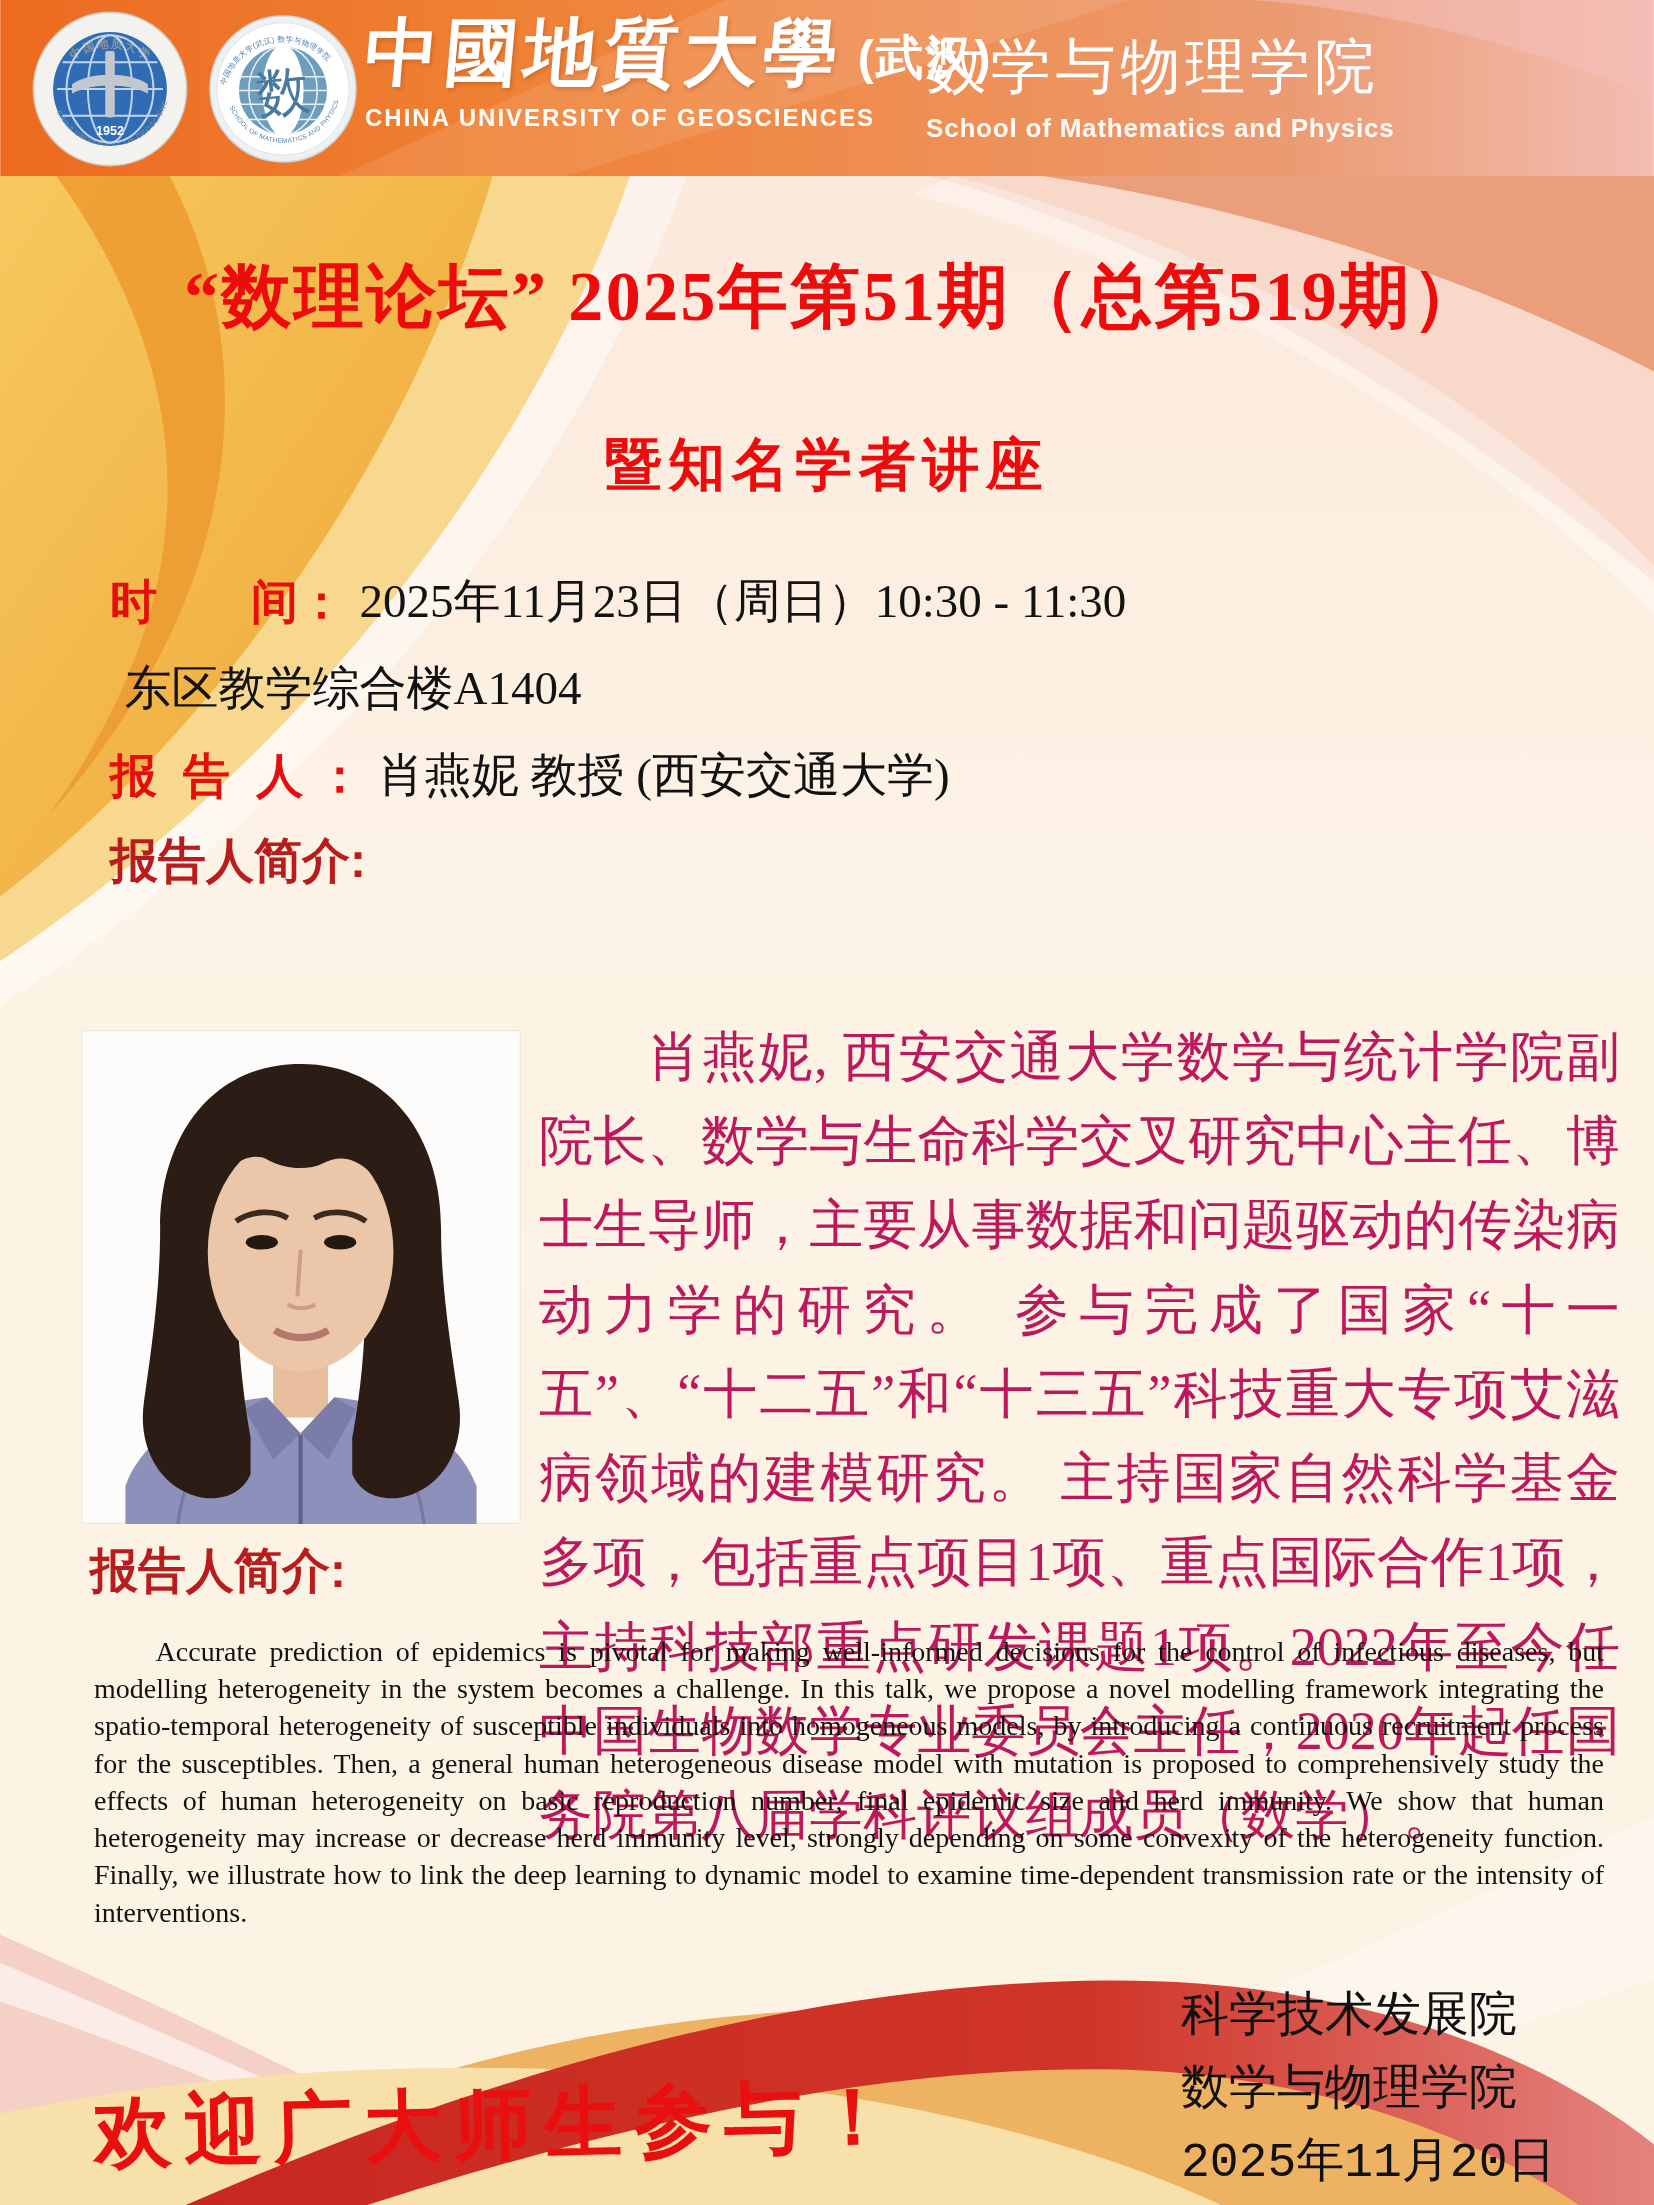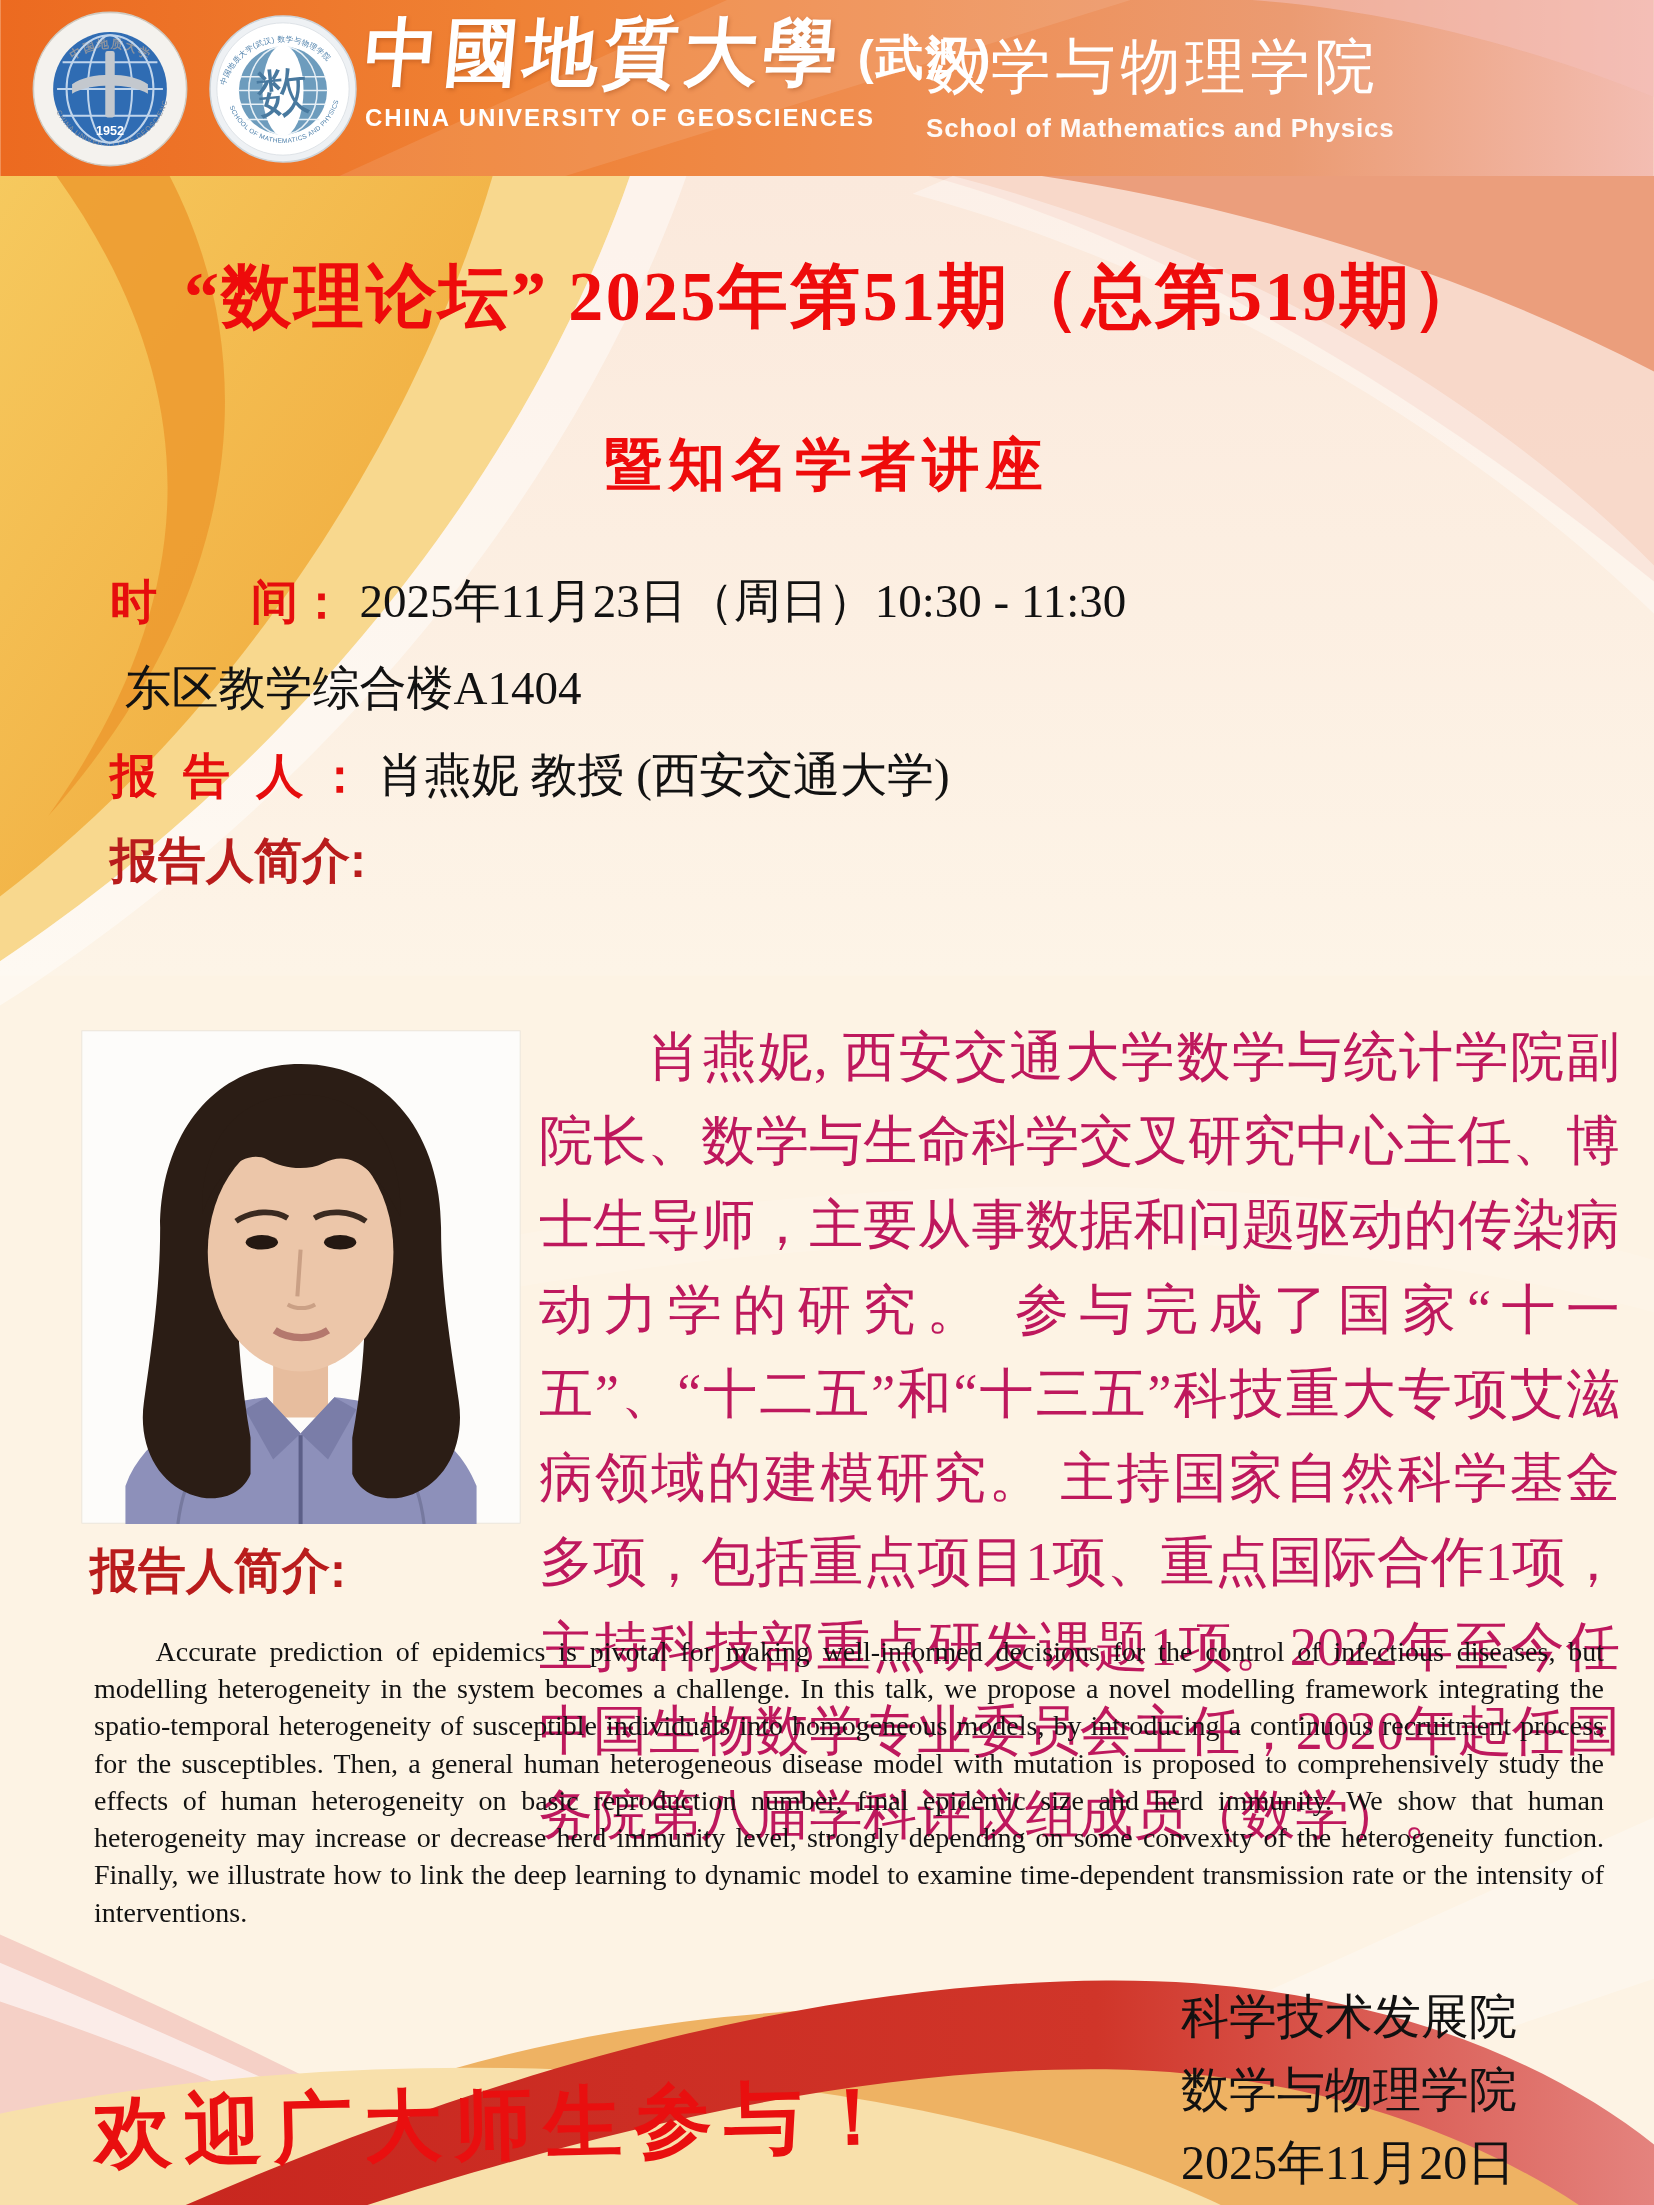--- a/index.html
+++ b/index.html
@@ -44,21 +44,21 @@
             font-family:Liberation Serif, serif;}
 
   
   .abs-heading{position:absolute;top:1540px;left:90px;z-index:2;}
   .abstract{position:absolute;top:1633px;left:94px;right:50px;z-index:2;
             font-family:"Liberation Serif",serif;font-size:28px;line-height:1.33;
             text-align:justify;text-indent:2.2em;color:#121212;}
 
   
   .footer-org{position:absolute;left:1181px;top:1981px;z-index:2;
-              font-family:Liberation Serif, serif;font-size:48px;line-height:1.52;color:#111;}
+              font-family:Liberation Mono, monospace;font-size:48px;line-height:1.52;color:#111;}
   .welcome{position:absolute;left:94px;top:2073px;z-index:2;
            font-family:"Liberation Serif",serif;font-size:78px;font-weight:bold;color:#e90f0f;
            letter-spacing:12px;transform:rotate(-1.2deg);}
 </style>
 </head>
 <body>
 
 <div class="poster">
 
   <svg class="bg" viewBox="0 0 2048 2730" preserveAspectRatio="none" aria-hidden="true">

